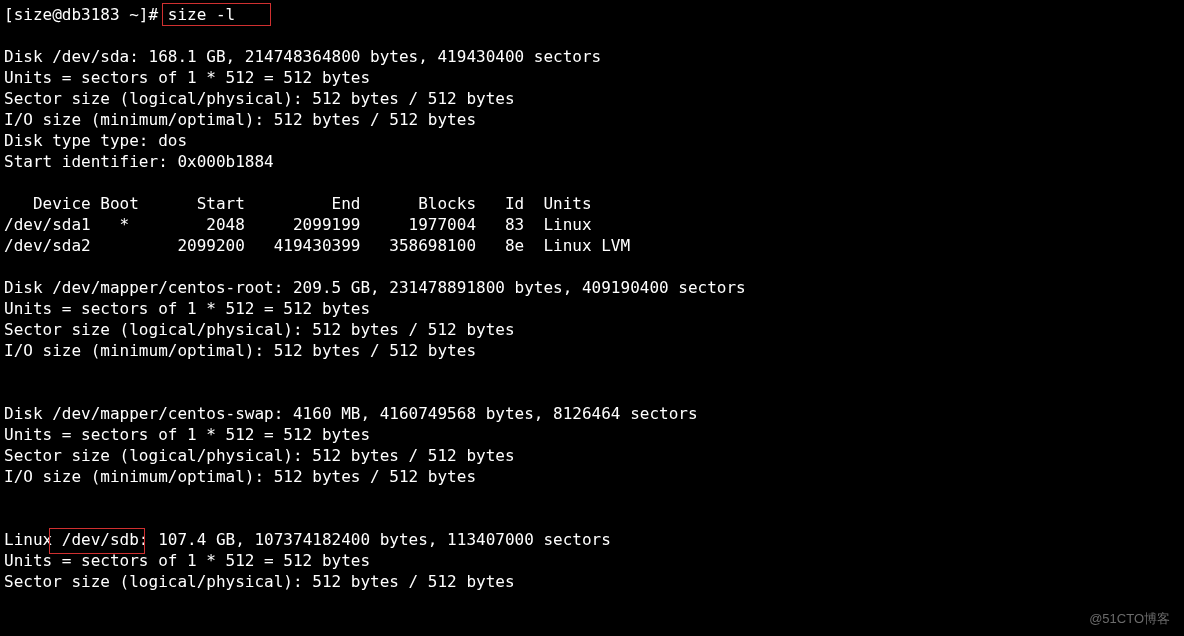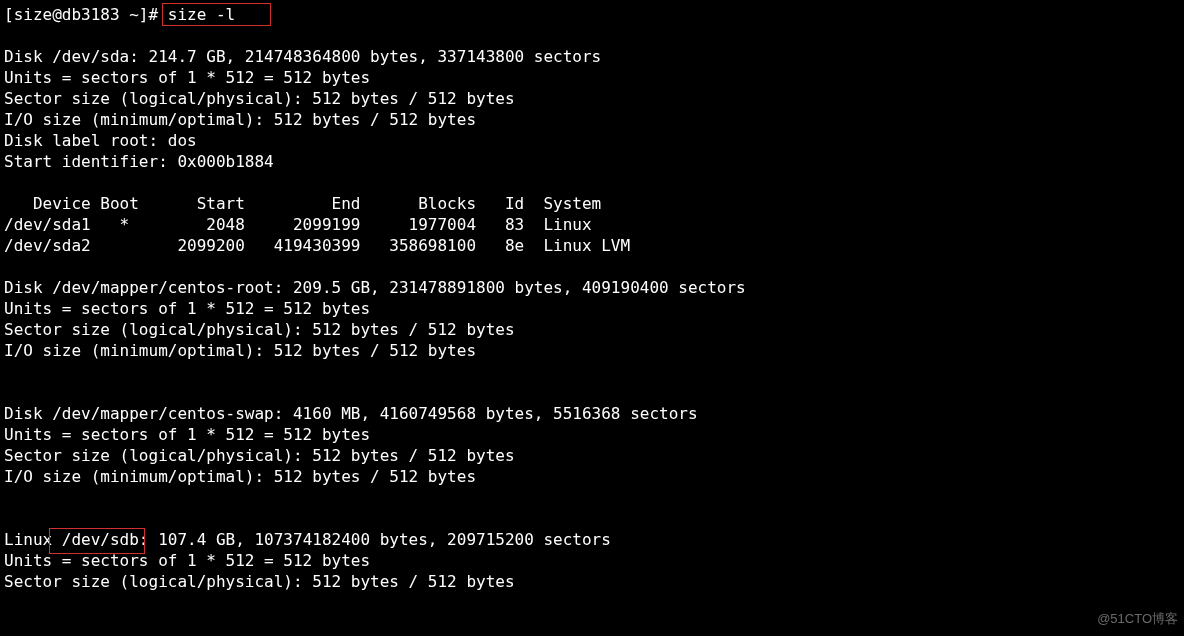--- a/index.html
+++ b/index.html
@@ -21,55 +21,55 @@
     position: relative;
   }
   .hlbox {
     position: absolute;
     border: 1.5px solid #d03030;
     pointer-events: none;
     background: transparent;
   }
   .watermark {
     position: absolute;
-    right: 6px;
+    right: 14px;
     bottom: 8px;
     color: #6b6b6b;
     font-family: sans-serif;
     font-size: 13px;
   }
 </style>
 </head>
 <body>
 
 <pre class="terminal"><span><span>[size@db3183 ~]# </span><span id="cmdspan">size -l</span></span>
 <span></span>
-<span>Disk /dev/sda: 214.7 GB, 214748364800 bytes, 337143800 sectors</span>
+<span>Disk /dev/sda: 168.1 GB, 214748364800 bytes, 419430400 sectors</span>
 <span>Units = sectors of 1 * 512 = 512 bytes</span>
 <span>Sector size (logical/physical): 512 bytes / 512 bytes</span>
 <span>I/O size (minimum/optimal): 512 bytes / 512 bytes</span>
-<span>Disk label root: dos</span>
+<span>Disk type type: dos</span>
 <span>Start identifier: 0x000b1884</span>
 <span></span>
-<span>   Device Boot      Start         End      Blocks   Id  System</span>
+<span>   Device Boot      Start         End      Blocks   Id  Units</span>
 <span>/dev/sda1   *        2048     2099199     1977004   83  Linux</span>
 <span>/dev/sda2         2099200   419430399   358698100   8e  Linux LVM</span>
 <span></span>
 <span>Disk /dev/mapper/centos-root: 209.5 GB, 231478891800 bytes, 409190400 sectors</span>
 <span>Units = sectors of 1 * 512 = 512 bytes</span>
 <span>Sector size (logical/physical): 512 bytes / 512 bytes</span>
 <span>I/O size (minimum/optimal): 512 bytes / 512 bytes</span>
 <span></span>
 <span></span>
-<span>Disk /dev/mapper/centos-swap: 4160 MB, 4160749568 bytes, 5516368 sectors</span>
+<span>Disk /dev/mapper/centos-swap: 4160 MB, 4160749568 bytes, 8126464 sectors</span>
 <span>Units = sectors of 1 * 512 = 512 bytes</span>
 <span>Sector size (logical/physical): 512 bytes / 512 bytes</span>
 <span>I/O size (minimum/optimal): 512 bytes / 512 bytes</span>
 <span></span>
 <span></span>
-<span><span>Linux </span><span id="sdbspan">/dev/sdb:</span><span> 107.4 GB, 107374182400 bytes, 209715200 sectors</span></span>
+<span><span>Linux </span><span id="sdbspan">/dev/sdb:</span><span> 107.4 GB, 107374182400 bytes, 113407000 sectors</span></span>
 <span>Units = sectors of 1 * 512 = 512 bytes</span>
 <span>Sector size (logical/physical): 512 bytes / 512 bytes</span>
 <div id="hl-cmd" class="hlbox" style="left: 161.766px; top: 3px; width: 107.062px; height: 21px;"></div>
 <div id="hl-sdb" class="hlbox" style="left: 49.1719px; top: 528px; width: 93.7031px; height: 24px;"></div>
 </pre>
 
 <div class="watermark">@51CTO博客</div>
 
 </body></html>

